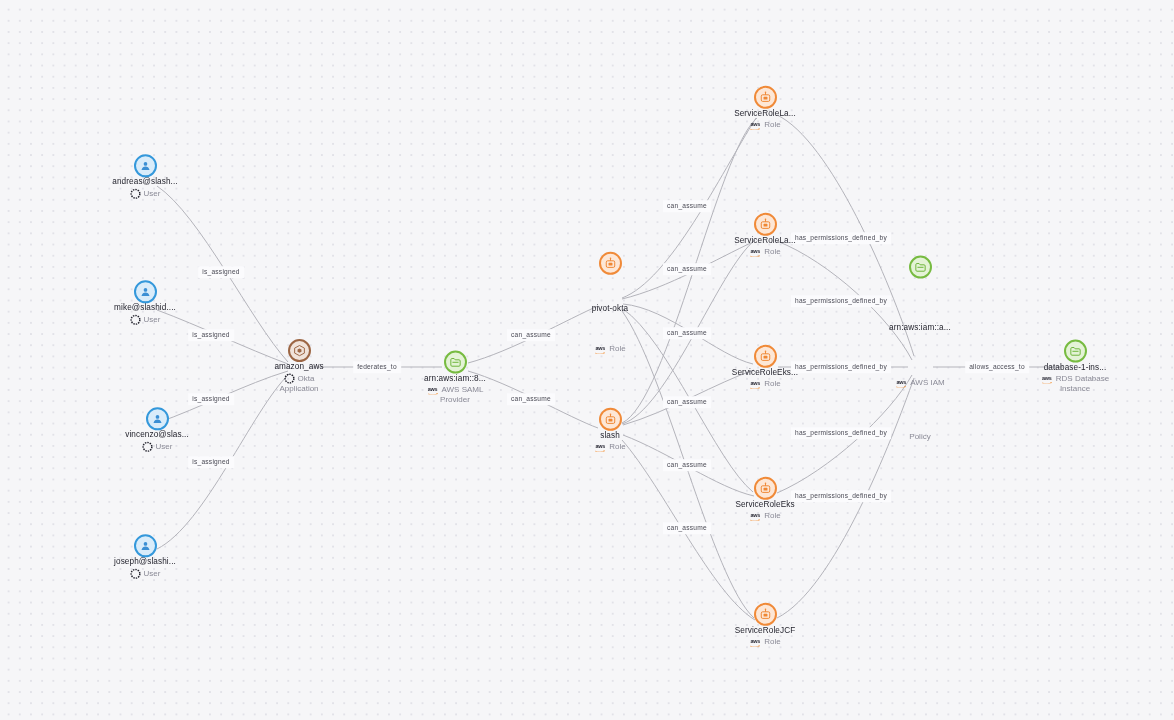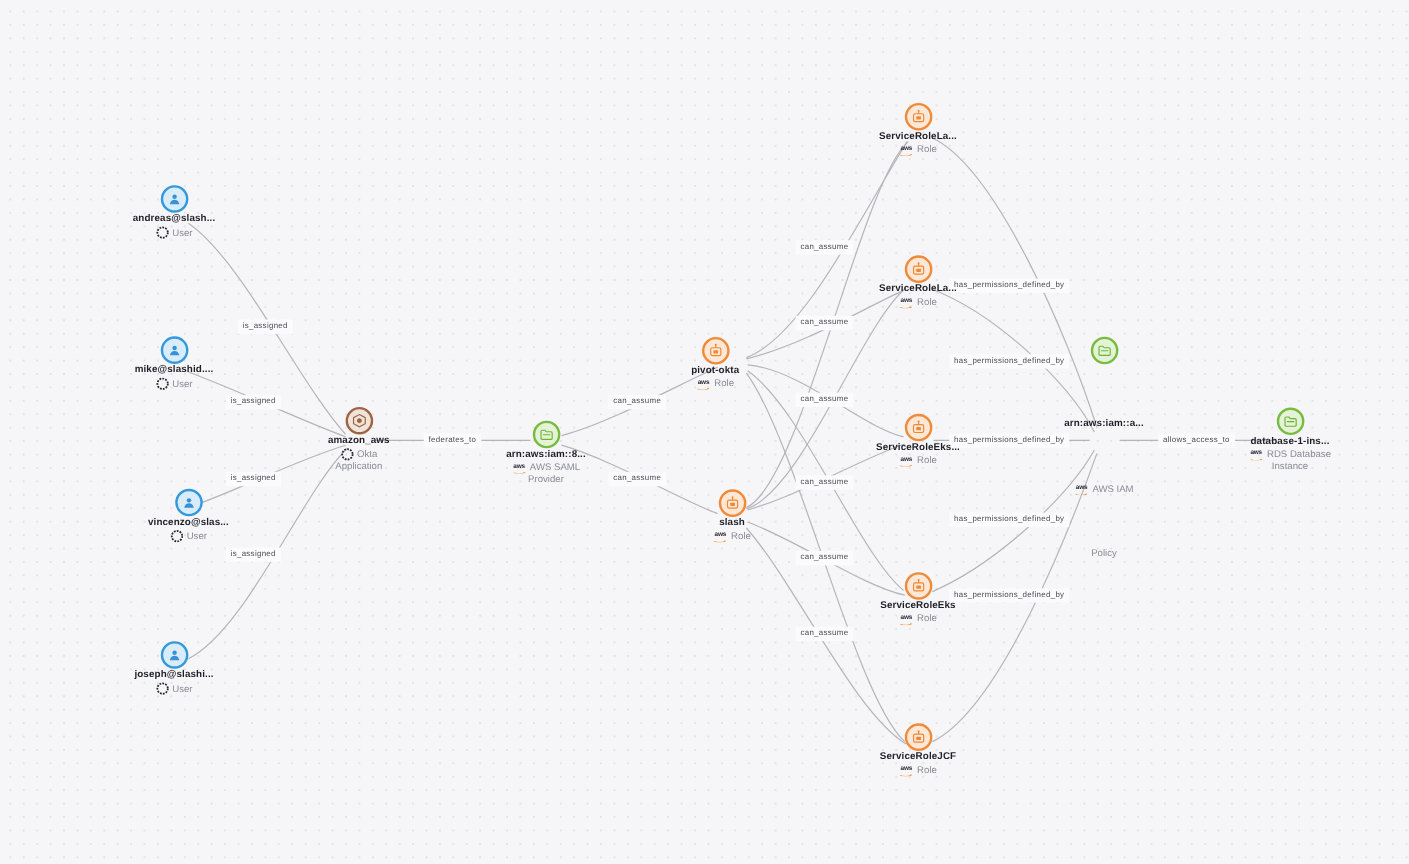--- a/index.html
+++ b/index.html
@@ -70,21 +70,21 @@
   .node-circle svg { display: block; }
 
   .ring-user    { border: 2px solid #3498db; background: #d9ecfa; }
   .ring-okta    { border: 2px solid #9c6644; background: #f0e3da; }
   .ring-role    { border: 2px solid #f08a38; background: #fde7d6; }
   .ring-green   { border: 2px solid #77bb41; background: #e4f3d6; }
 
   .node-title {
     margin-top: 0;
     font-size: 8.2px;
-    font-weight: bold;
+    font-weight: normal;
     color: #1e1e28;
     letter-spacing: 0.1px;
     white-space: nowrap;
     line-height: 1.15;
   }
   .node-sub {
     margin-top: 2px;
     display: flex;
     align-items: flex-end;
     justify-content: center;
@@ -276,21 +276,21 @@
             <span class="aws-txt">aws</span>
             <svg class="aws-swoosh" viewBox="0 0 20 5">
               <path d="M1 3 C6 5.2 14 5.2 19 2.2" stroke="#f59033" stroke-width="1.5" fill="none" stroke-linecap="round"></path>
               <path d="M17 1.2 L19.2 2.2 L17.4 3.6" fill="#f59033"></path>
             </svg>
           </span>
           <span>AWS SAML</span>
         </div>
         <div class="node-sub-2">Provider</div>
       </div>
-      <div class="node" style="left: 596px; top: 303px;">
+      <div class="node" style="left: 610px; top: 303px; gap: 29px;">
         <div class="node-circle ring-role">
           <svg width="13" height="13" viewBox="0 0 24 24">
             <rect x="4.2" y="7.4" width="15.6" height="12.2" rx="2.6" fill="none" stroke="#ef8733" stroke-width="1.8"></rect>
             <rect x="8.4" y="11.2" width="7.2" height="5" rx="1" fill="#ef8733"></rect>
             <line x1="12" y1="3.2" x2="12" y2="7.4" stroke="#ef8733" stroke-width="1.8"></line>
             <circle cx="12" cy="2.8" r="1.5" fill="#ef8733"></circle>
           </svg>
         </div>
         <div class="node-title">pivot-okta</div>
         <div class="node-sub">
@@ -423,21 +423,21 @@
           <span class="aws-mark">
             <span class="aws-txt">aws</span>
             <svg class="aws-swoosh" viewBox="0 0 20 5">
               <path d="M1 3 C6 5.2 14 5.2 19 2.2" stroke="#f59033" stroke-width="1.5" fill="none" stroke-linecap="round"></path>
               <path d="M17 1.2 L19.2 2.2 L17.4 3.6" fill="#f59033"></path>
             </svg>
           </span>
           <span>Role</span>
         </div>
       </div>
-      <div class="node" style="left: 920px; top: 374px; gap: 44px;">
+      <div class="node" style="left: 920px; top: 349px; gap: 44px;">
         <div class="node-circle ring-green">
           <svg width="13" height="13" viewBox="0 0 24 24">
             <path d="M3.4 7.4 C3.4 6.3 4.3 5.4 5.4 5.4 L9.4 5.4 L11.4 7.8 L18.6 7.8 C19.7 7.8 20.6 8.7 20.6 9.8 L20.6 17.6 C20.6 18.7 19.7 19.6 18.6 19.6 L5.4 19.6 C4.3 19.6 3.4 18.7 3.4 17.6 Z" fill="none" stroke="#6db43a" stroke-width="1.8"></path>
             <line x1="6.4" y1="12.4" x2="17.6" y2="12.4" stroke="#6db43a" stroke-width="1.8"></line>
           </svg>
         </div>
         <div class="node-title">arn:aws:iam::a...</div>
         <div class="node-sub">
           <span class="aws-mark">
             <span class="aws-txt">aws</span>

